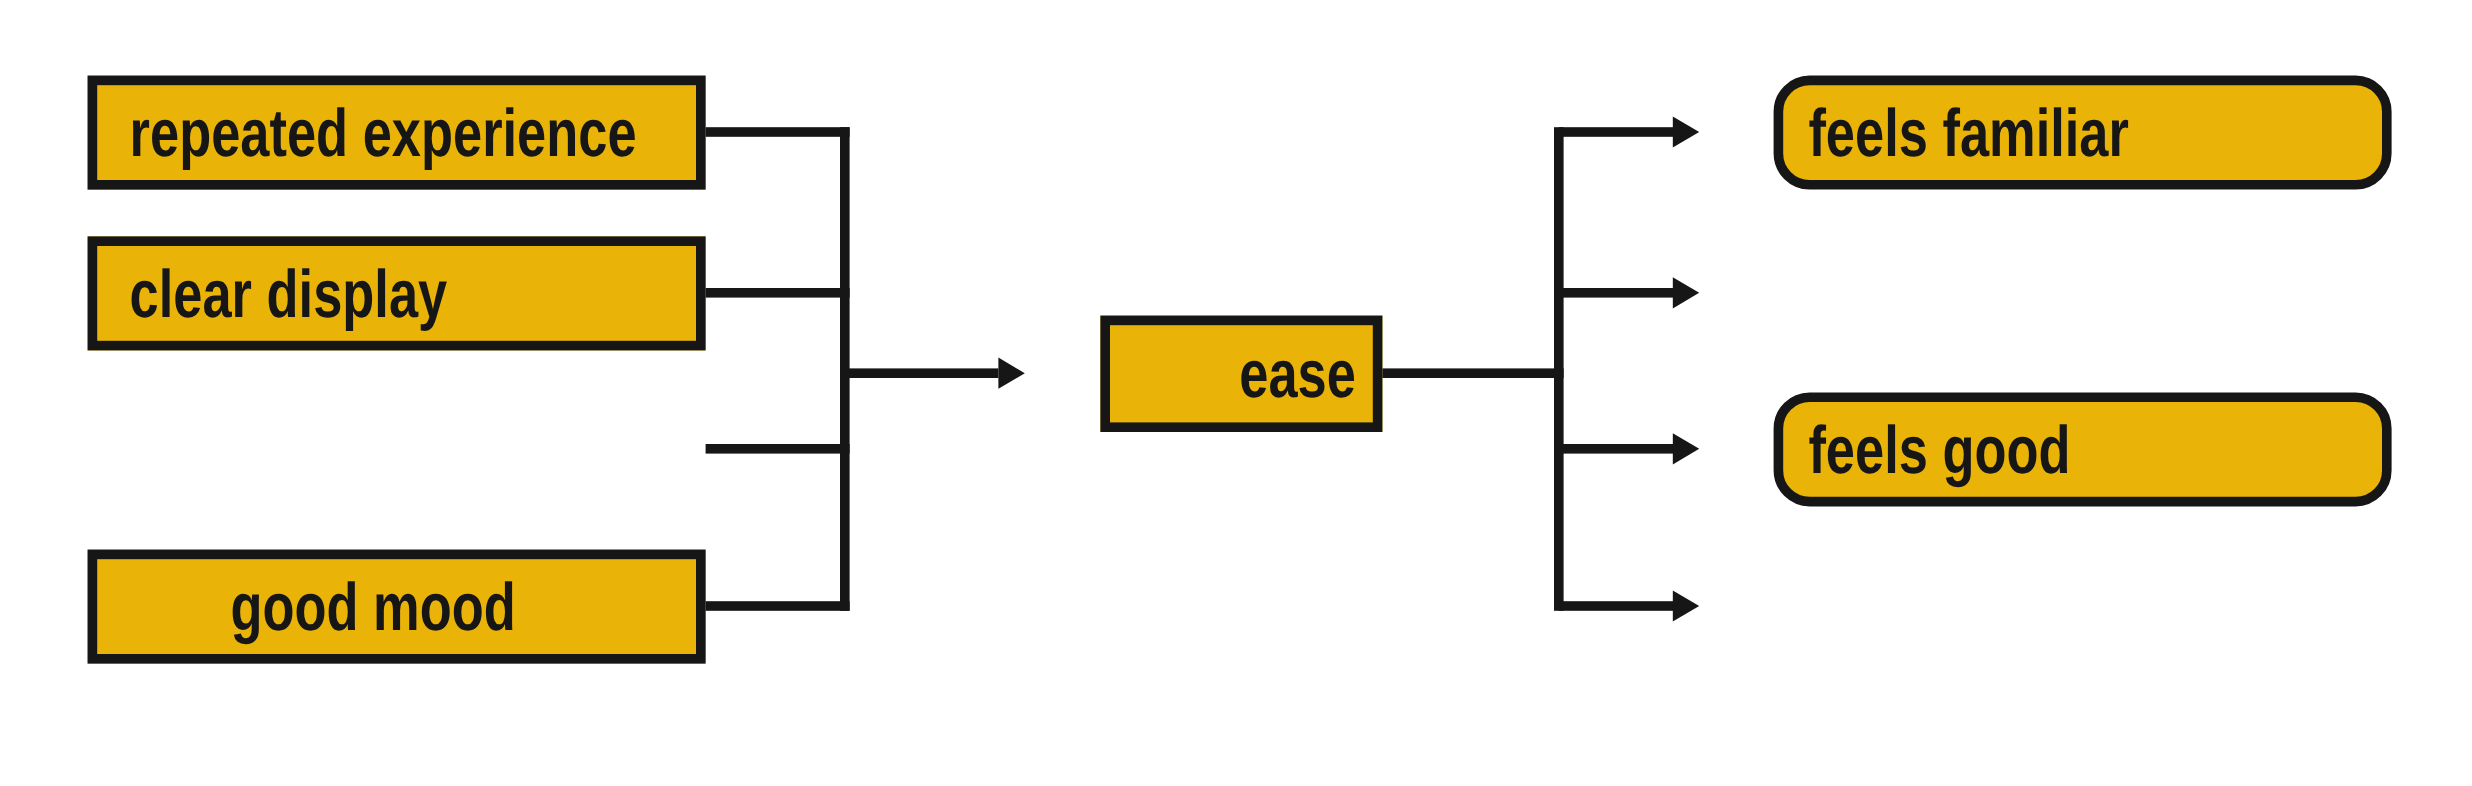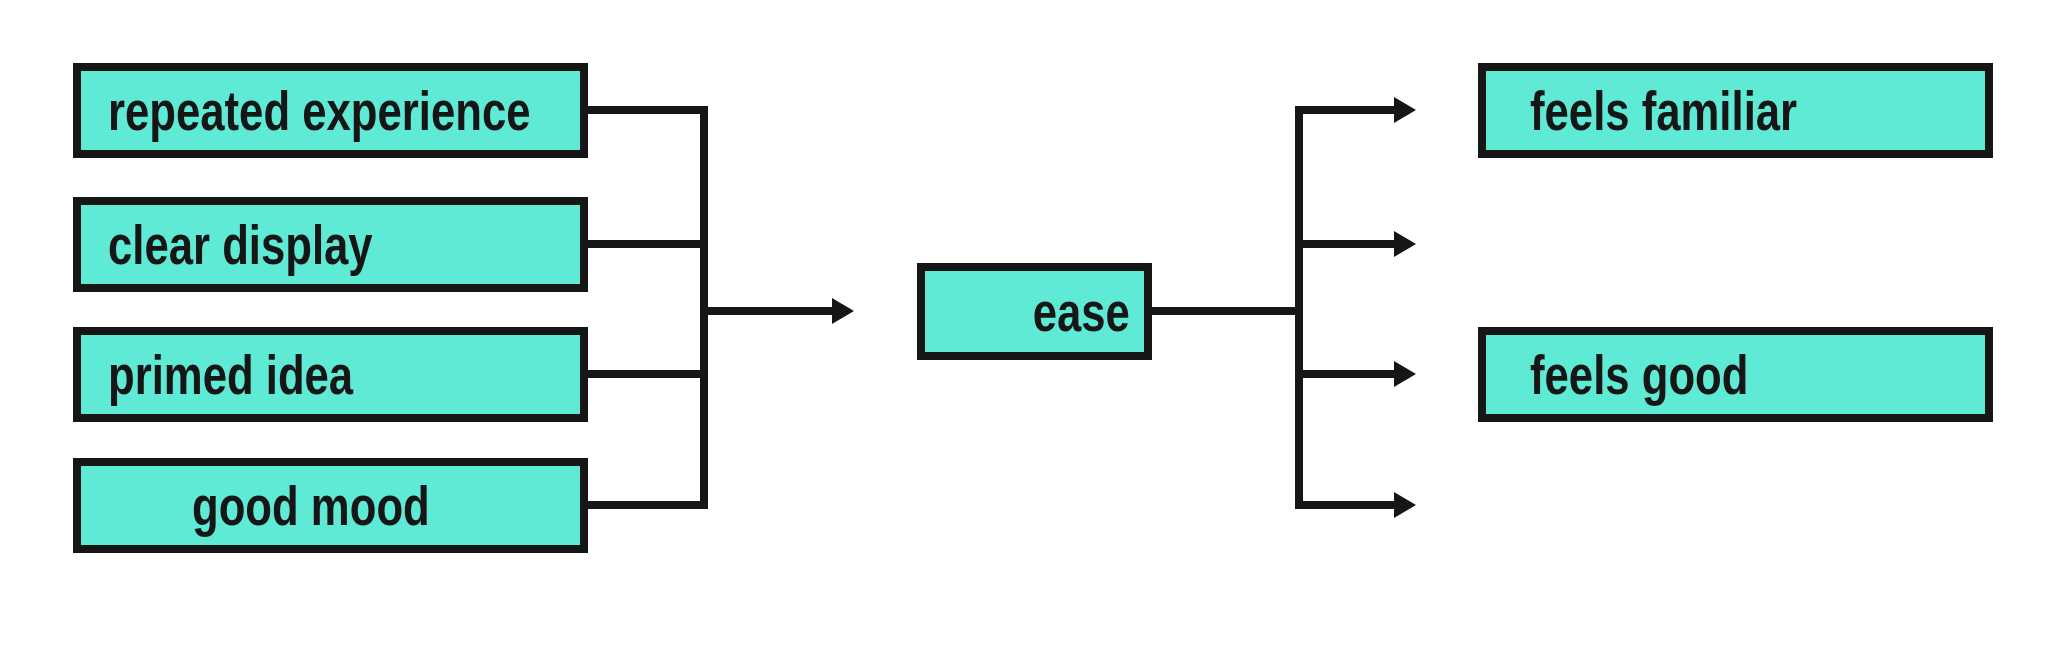--- a/index.html
+++ b/index.html
@@ -8,26 +8,26 @@
     width: 2060px;
     height: 655px;
     background: #ffffff;
     font-family: "Liberation Sans", sans-serif;
     overflow: hidden;
   }
   .node {
     position: absolute;
     box-sizing: border-box;
     border: 8px solid #161616;
-    background: #5eead4;
+    background: #eab308;
     display: flex;
     align-items: center;
   }
   .node.left-col  { left: 73px;   width: 515px; height: 95px; padding-left: 27px; }
-  .node.right-col { left: 1478px; width: 515px; height: 95px; padding-left: 44px; }
+  .node.right-col { left: 1478px; width: 515px; height: 95px; padding-left: 21px; border-radius: 30px; }
   .node.center    { left: 917px; top: 263px; width: 235px; height: 97px; justify-content: flex-end; padding-left: 0; }
   .row0 { top: 63px; }
   .row1 { top: 197px; }
   .row2 { top: 327px; }
   .row3 { top: 458px; justify-content: center; }
   .label {
     display: inline-block;
     font-size: 56px;
     font-weight: 700;
     color: #161616;
@@ -52,23 +52,20 @@
 </head>
 <body>
 
 <div id="canvas">
 
   <div class="node left-col row0">
     <span class="label">repeated experience</span>
   </div>
   <div class="node left-col row1">
     <span class="label">clear display</span>
-  </div>
-  <div class="node left-col row2">
-    <span class="label">primed idea</span>
   </div>
   <div class="node left-col row3">
     <span class="label">good mood</span>
   </div>
 
   <div class="hline" style="left:588px; top:106px; width:120px;"></div>
   <div class="hline" style="left:588px; top:240px; width:120px;"></div>
   <div class="hline" style="left:588px; top:370px; width:120px;"></div>
   <div class="hline" style="left:588px; top:501px; width:120px;"></div>
   <div class="vline" style="left:700px; top:106px; height:403px;"></div>

